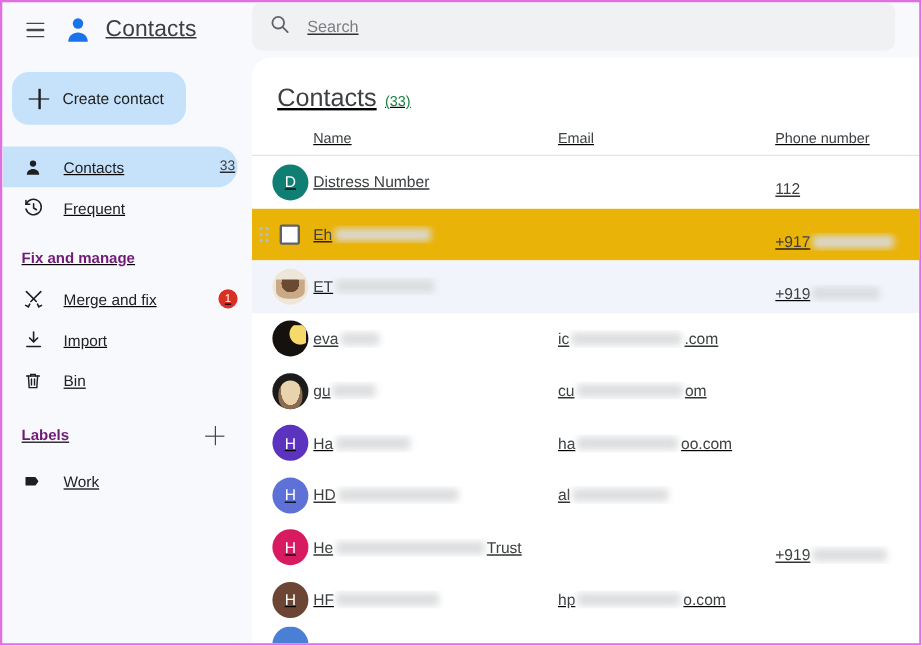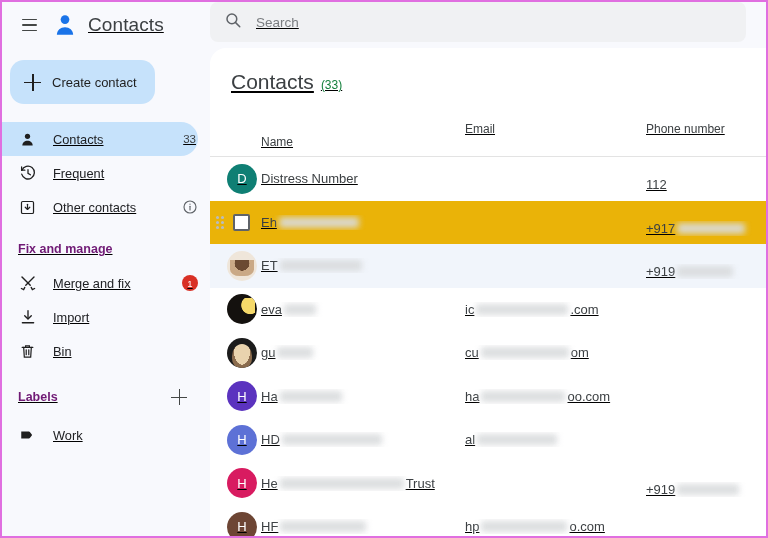--- a/index.html
+++ b/index.html
@@ -193,21 +193,21 @@
   .page-title .c { font-size: 12px; color: #15803d; }
 
   .col-head {
     display: flex;
     align-items: center;
     padding: 14px 0 7px 0;
     font-size: 12px;
     color: #3c4043;
   }
   .c-lead { width: 51px; flex: 0 0 51px; }
-  .c-name { flex: 1 1 auto; min-width: 0; margin-top: 27px; }
+  .c-name { flex: 1 1 auto; min-width: 0; }
   .c-email { width: 181px; flex: 0 0 181px; }
   .c-phone { width: 120px; flex: 0 0 120px; }
 
   .row-list { border-top: 1px solid #e3e3e3; }
   .row {
     display: flex;
     align-items: center;
     height: 43.5px;
     position: relative;
     cursor: pointer;
@@ -365,37 +365,20 @@
             <path d="M3.5 8.2V4"></path>
               <path d="M3.5 8.2H7.8"></path>
             <path d="M3.9 8.2A8.6 8.6 0 1 1 3.6 13.6"></path>
             <path d="M12 7.6v4.8l3.2 2"></path>
           </svg>
         </span>
         <span class="txt">Frequent</span>
       </div>
 
       
-      <div class="navitem">
-        <span class="ic">
-          <svg width="17" height="17" viewBox="0 0 24 24" fill="none" stroke="#1f1f1f" stroke-width="1.7">
-            <rect x="3.5" y="3.5" width="17" height="17" rx="1.8"></rect>
-            <path d="M12 7.5v7" stroke-linecap="round"></path>
-            <path d="M8.8 11.6 12 14.8l3.2-3.2" stroke-linecap="round" stroke-linejoin="round"></path>
-          </svg>
-        </span>
-        <span class="txt">Other contacts</span>
-        <span class="info">
-          <svg width="16" height="16" viewBox="0 0 24 24" fill="none" stroke="#5f6368" stroke-width="1.7">
-            <circle cx="12" cy="12" r="9"></circle>
-              <path d="M12 11v5.5" stroke-linecap="round"></path>
-              <circle cx="12" cy="7.8" r=".9" fill="#5f6368" stroke="none"></circle>
-          </svg>
-        </span>
-      </div>
 
       
       <div class="section-head">
         <span class="st">Fix and manage</span>
       </div>
 
       <div class="navitem">
         <span class="ic">
           <svg width="18" height="18" viewBox="0 0 24 24" fill="none" stroke="#1f1f1f" stroke-width="1.8" stroke-linecap="round">
             <path d="M4 4l11 11"></path>

